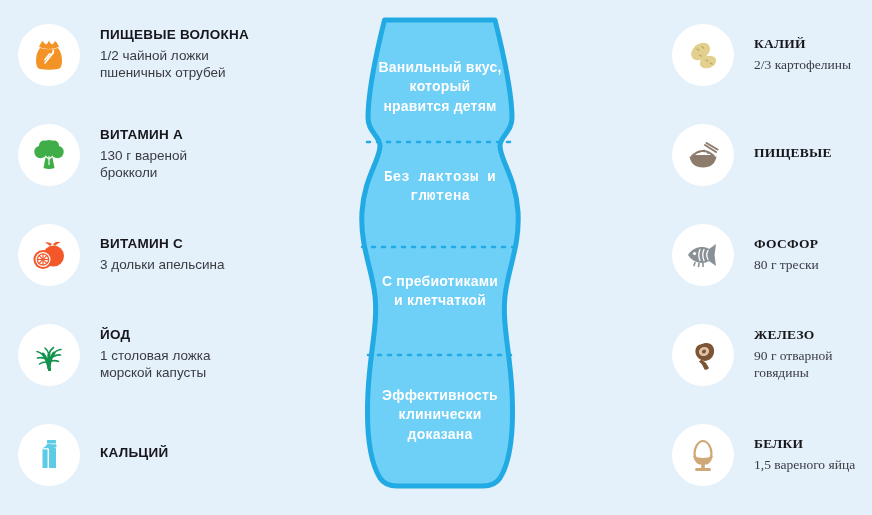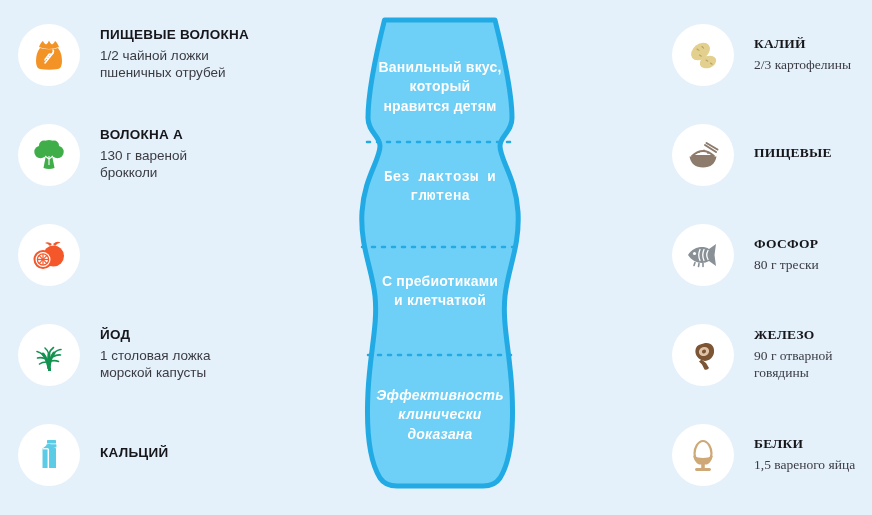--- a/index.html
+++ b/index.html
@@ -100,21 +100,21 @@
     font-size: 14px;
     font-weight: bold;
     line-height: 1.38;
     letter-spacing: 0.2px;
     white-space: pre-line;
     text-shadow: 0 0 1px rgba(80,180,225,.25);
   }
   .claim-0 { top: 58px; }
   .claim-1 { top: 168px; font-family: Liberation Mono, monospace; }
   .claim-2 { top: 272px; }
-  .claim-3 { top: 386px; font-style: italic; }
+  .claim-3 { top: 386px; }
 </style>
 </head>
 <body>
 
 <div id="infographic">
 
   <div class="col col-left">
 
     <div class="nutrient-row" style="top:5px">
       <div class="icon-badge">
@@ -150,41 +150,45 @@
             <path d="M17 20 h6 l2.5 13 q-5.5 2-11 0Z"></path>
           </g>
           <g stroke="#ffffff" stroke-width="1.1" fill="none">
             <path d="M20 21 L20 30"></path>
             <path d="M20 24 L16 21"></path>
             <path d="M20 24 L24 21"></path>
           </g>
         </svg>
       </div>
       <div class="nutrient-text">
-        <div class="nutrient-title">ВОЛОКНА А</div>
+        <div class="nutrient-title">ВИТАМИН А</div>
         <div class="nutrient-desc">130 г вареной
 брокколи</div>
       </div>
     </div>
 
     <div class="nutrient-row" style="top:205px">
       <div class="icon-badge">
         <svg width="40" height="40" viewBox="0 0 40 40">
           <path d="M23 9 q-4-3-7-1 q3 0.5 5 3Z" fill="#f4582a"></path>
           <path d="M24 9 q4-3.5 7.5-1.5 q-3.5 0.8-5.5 3.4Z" fill="#f4582a"></path>
           <circle cx="24.5" cy="21" r="10.5" fill="#f4582a"></circle>
           <circle cx="14" cy="24.5" r="8.5" fill="#ffffff" stroke="#f4582a" stroke-width="2"></circle>
           <circle cx="14" cy="24.5" r="5.6" fill="none" stroke="#f4582a" stroke-width="1.3"></circle>
           <g stroke="#f4582a" stroke-width="1.2">
             <path d="M14 19 L14 30"></path>
             <path d="M8.6 24.5 L19.4 24.5"></path>
             <path d="M10.2 20.7 L17.8 28.3"></path>
             <path d="M17.8 20.7 L10.2 28.3"></path>
           </g>
         </svg>
+      </div>
+      <div class="nutrient-text">
+        <div class="nutrient-title">ВИТАМИН С</div>
+        <div class="nutrient-desc">3 дольки апельсина</div>
       </div>
     </div>
 
     <div class="nutrient-row" style="top:305px">
       <div class="icon-badge">
         <svg width="40" height="40" viewBox="0 0 40 40">
           <g fill="#12934f" stroke="#12934f" stroke-width="1.6" stroke-linecap="round">
             <path d="M20 33 q-2-9 -6-14" fill="none" stroke-width="3"></path>
             <path d="M20 33 q1-10 5-15" fill="none" stroke-width="3"></path>
             <path d="M20 33 q-1-8 0-14" fill="none" stroke-width="3"></path>

